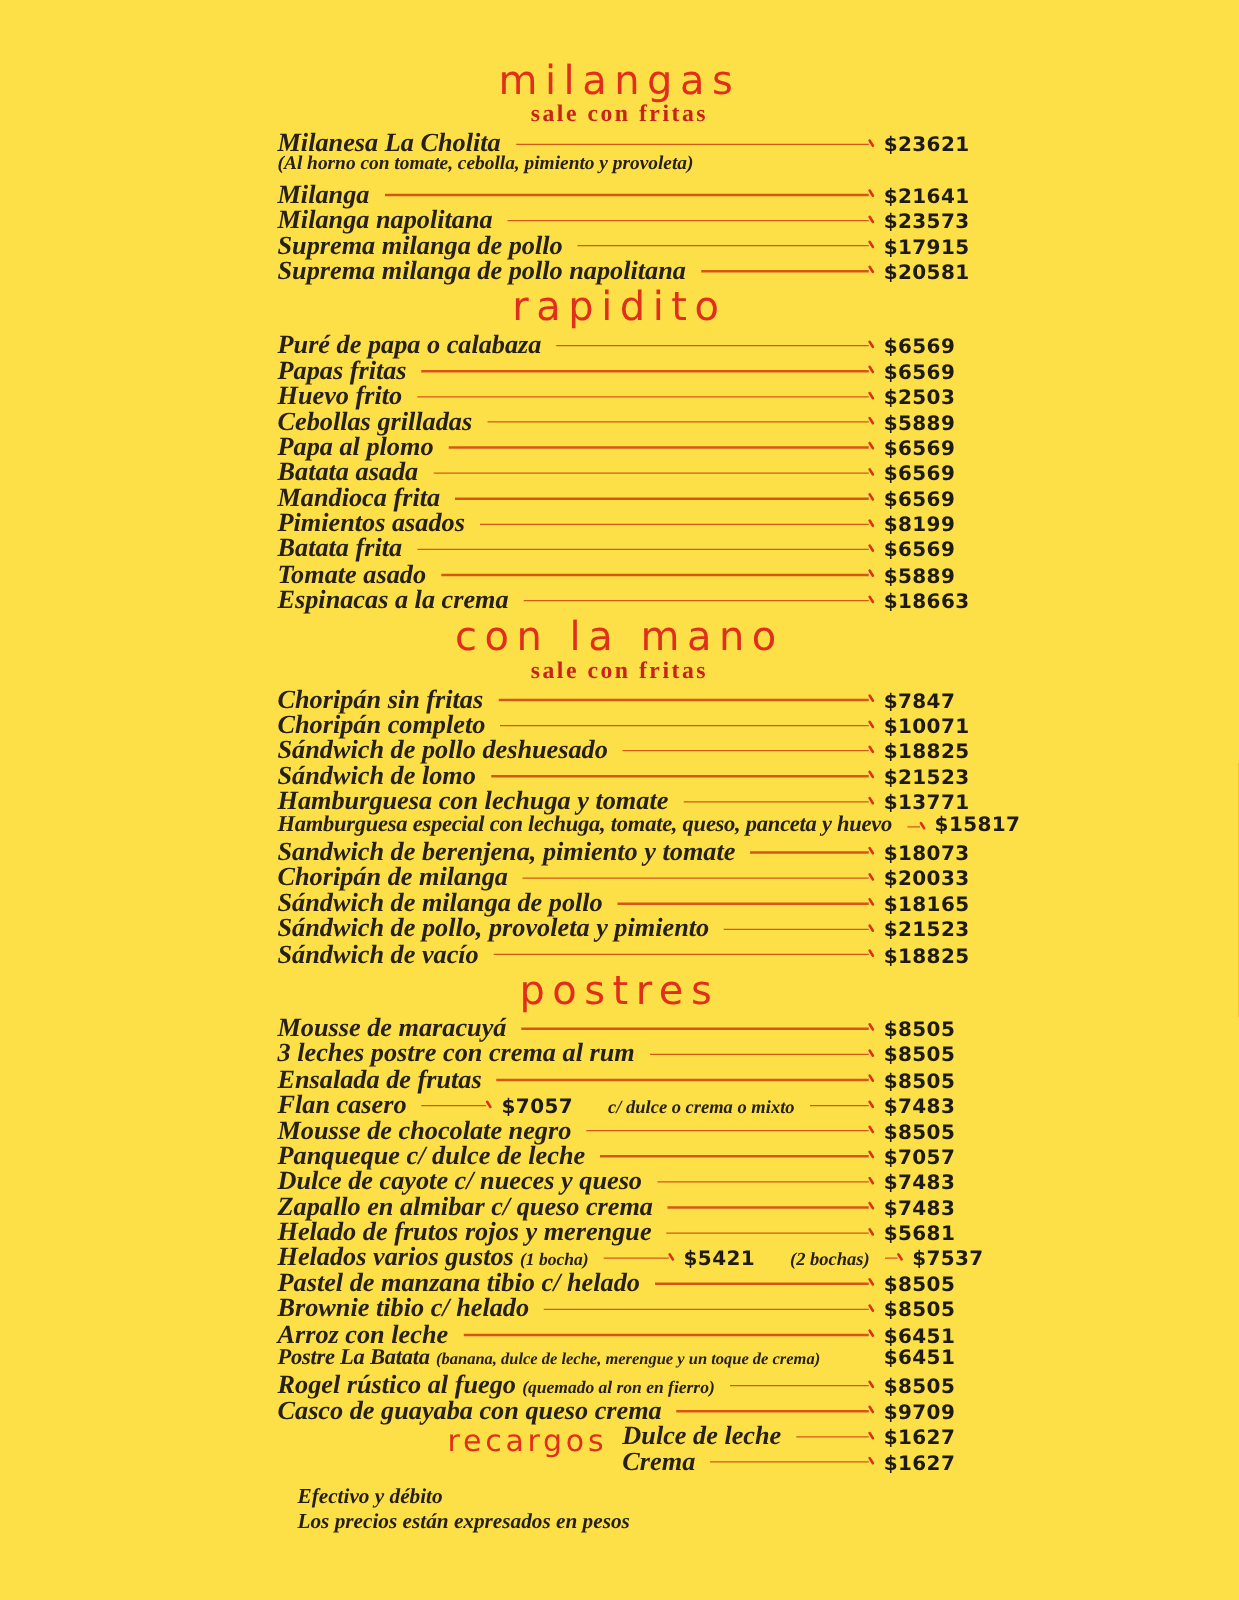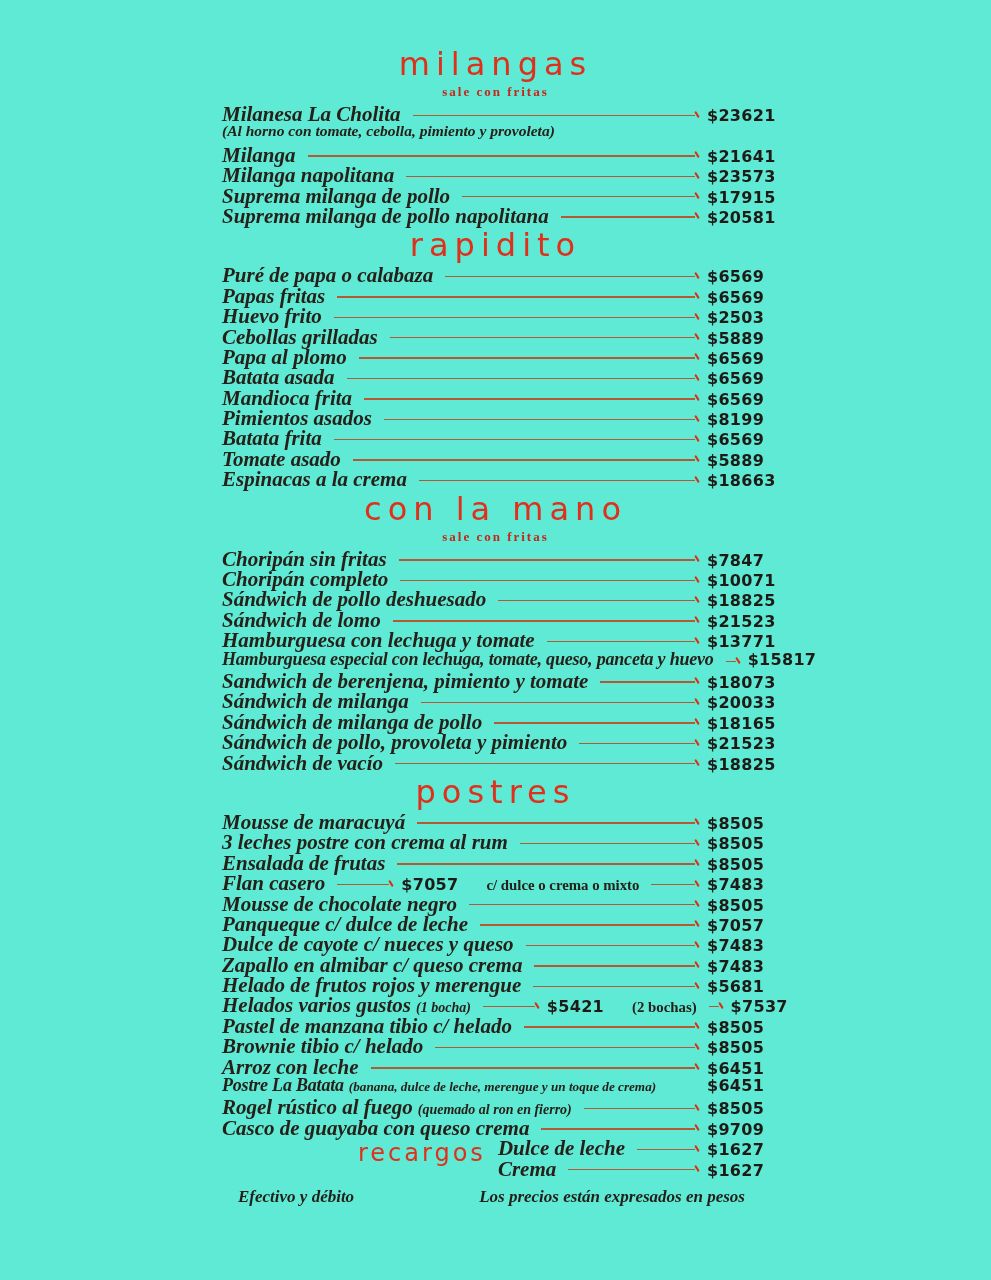--- a/index.html
+++ b/index.html
@@ -1,39 +1,39 @@
 <!DOCTYPE html>
 <html><head>
 <meta charset="utf-8">
 <style>
   html,body{margin:0;padding:0;background:#E8A70F;}
   .page{
     position:relative;
     width:991px;height:1280px;
-    background:#5eead4;
+    background:#fde047;
     box-sizing:border-box;
     padding-top:46px;
     overflow:hidden;
     font-family:"Liberation Serif",serif;
     color:#262019;
   }
   .sec-title{
     text-align:center;
     font-family:"DejaVu Sans",sans-serif;
     font-size:32px;
     line-height:36px;
     letter-spacing:6px;
     color:#E0301C;
     font-weight:400;
   }
   .section + .section .sec-title{margin-top:3px;}
   .sec-subtitle{
     text-align:center;
     font-weight:700;
-    font-size:13px;
+    font-size:19px;
     line-height:20px;
     letter-spacing:2px;
     color:#C7241A;
   }
   .sec-items{margin-left:222px;width:555px;}
   .row{
     display:flex;
     align-items:baseline;
     height:20.4px;
     white-space:nowrap;
@@ -83,20 +83,21 @@
     width:70px;
     font-family:"DejaVu Sans",sans-serif;
     font-weight:700;
     font-size:16px;
     letter-spacing:0.3px;
     color:#1E1B17;
     text-align:left;
   }
   .price.mid{flex:0 0 auto;width:auto;}
   .mid-note{
+    font-style:italic;
     font-weight:700;
     font-size:14.8px;
     margin-left:28px;
     flex:0 0 auto;
   }
   .recargos{
     display:flex;
     align-items:flex-start;
     margin-left:222px;
     width:555px;
@@ -113,20 +114,21 @@
   }
   .recargos-items{flex:1 1 auto;margin-left:12px;}
   .footer{
     display:flex;
     justify-content:space-between;
     padding:10px 246px 0 238px;
     font-style:italic;
     font-weight:700;
     font-size:17px;
     color:#231E18;
+    flex-direction:column;
   }
 </style>
 </head>
 <body>
 
 <div class="page">
   <div id="sections">
       <div class="section">
         <div class="sec-title">milangas</div>
         <div class="sec-subtitle">sale con fritas</div>
@@ -254,21 +256,21 @@
             <span class="item-name">Hamburguesa especial con lechuga, tomate, queso, panceta y huevo</span>
             <span class="leader"></span>
             <span class="price">$15817</span>
           </div>
           <div class="row">
             <span class="item-name">Sandwich de berenjena, pimiento y tomate</span>
             <span class="leader"></span>
             <span class="price">$18073</span>
           </div>
           <div class="row">
-            <span class="item-name">Sándwich de milanga</span>
+            <span class="item-name">Choripán de milanga</span>
             <span class="leader"></span>
             <span class="price">$20033</span>
           </div>
           <div class="row">
             <span class="item-name">Sándwich de milanga de pollo</span>
             <span class="leader"></span>
             <span class="price">$18165</span>
           </div>
           <div class="row">
             <span class="item-name">Sándwich de pollo, provoleta y pimiento</span>

